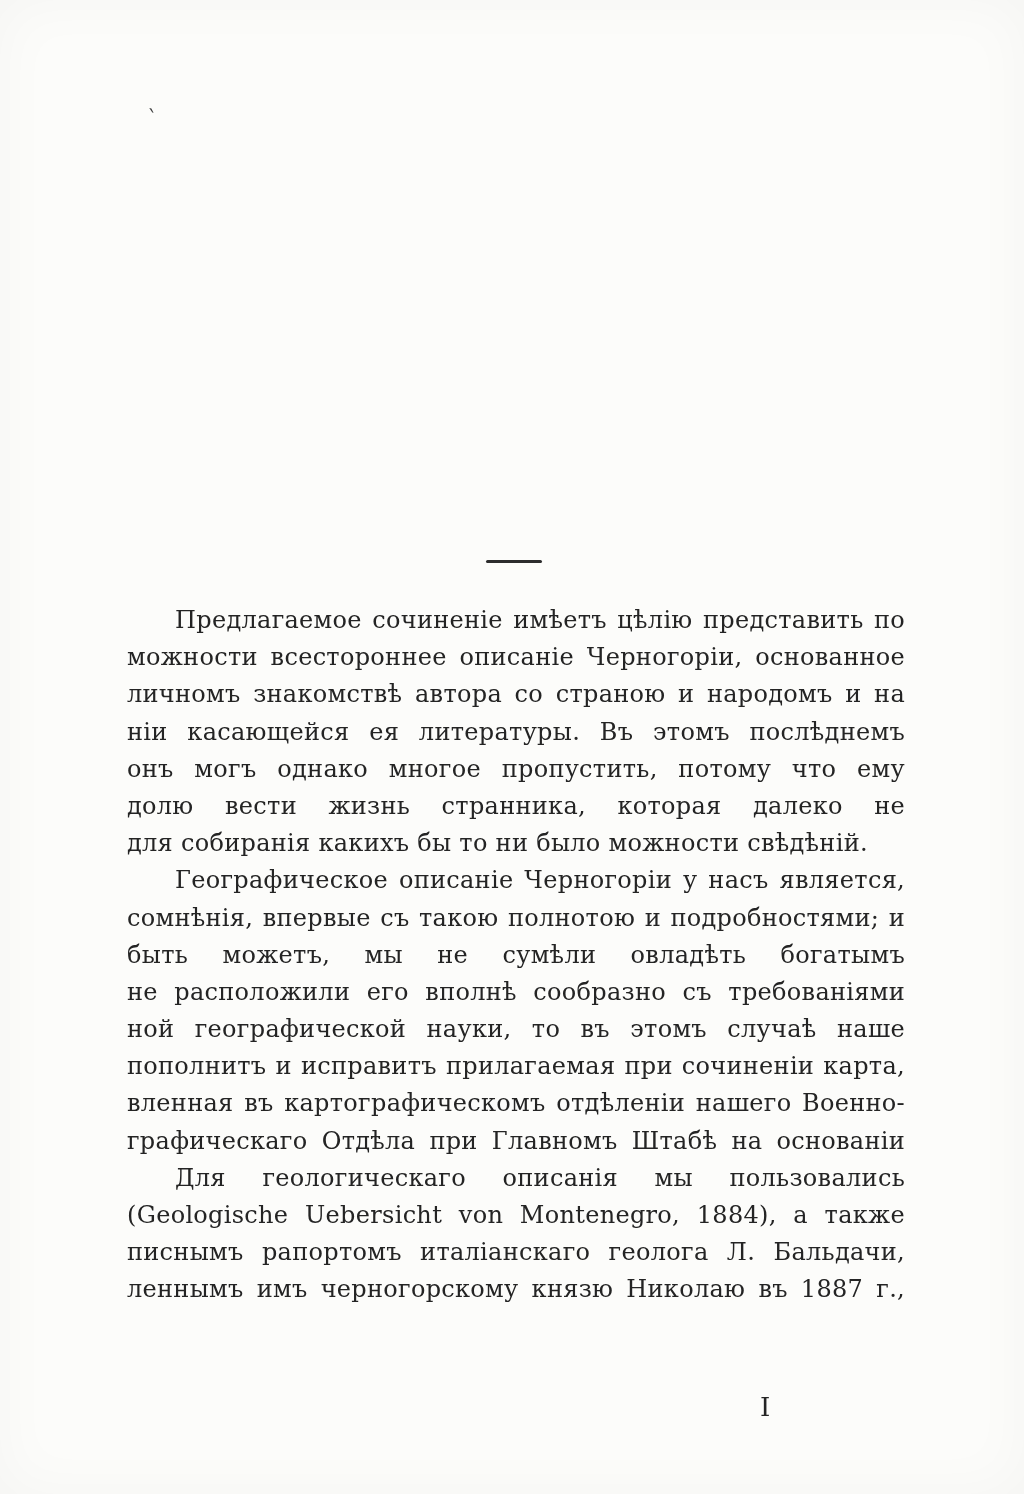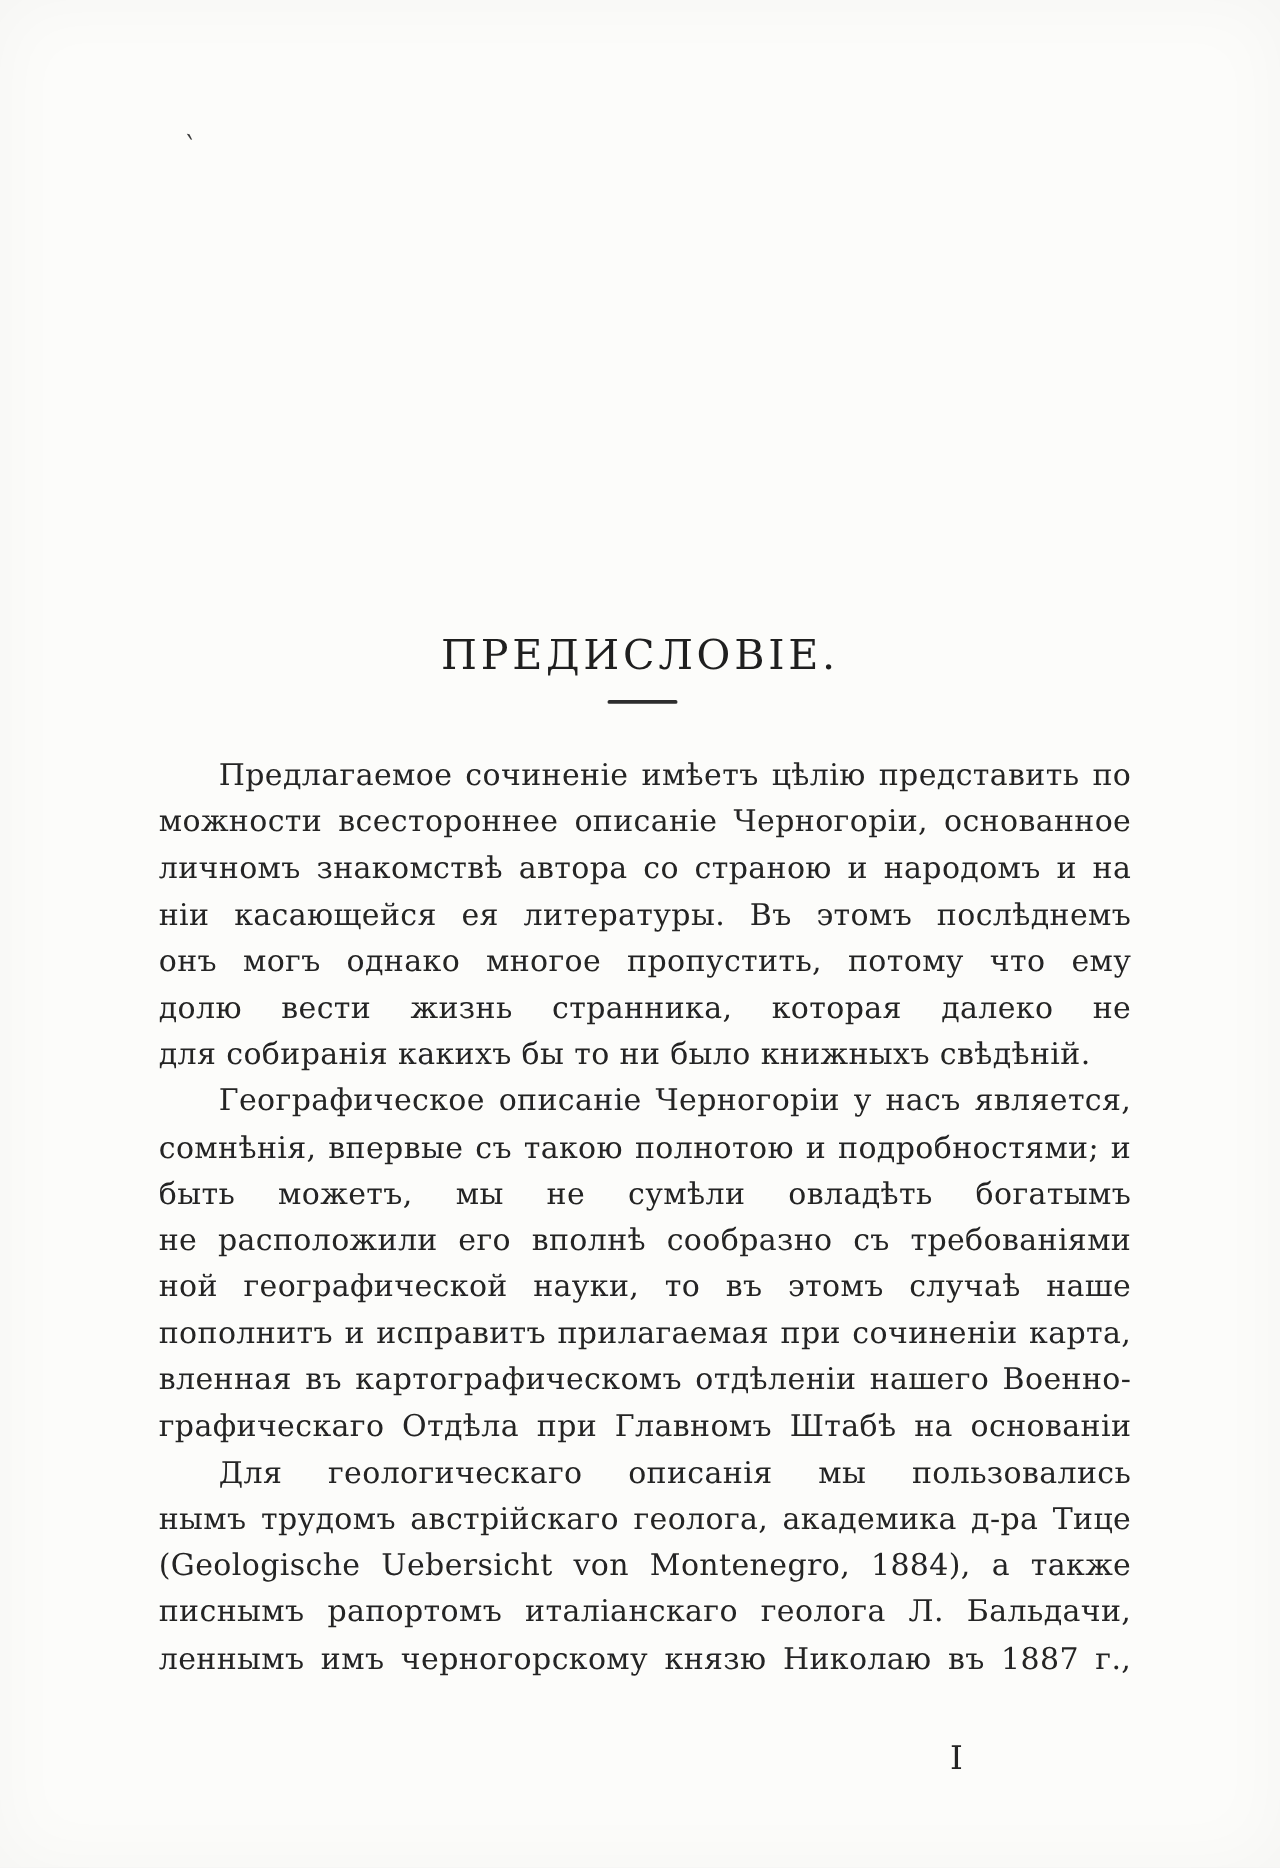--- a/index.html
+++ b/index.html
@@ -77,42 +77,40 @@
     color: #242424;
   }
 </style>
 </head>
 <body>
 
 <div class="page">
 
   <span class="speck">`</span>
 
-  <h1 class="title">ПРЕДИСЛОВІЕ.</h1>
 
   <div class="title-rule"></div>
 
   <div class="text-block" id="text-block">
       <div class="line first">Предлагаемое сочиненіе имѣетъ цѣлію представить по воз-</div>
       <div class="line">можности всестороннее описаніе Черногоріи, основанное на</div>
       <div class="line">личномъ знакомствѣ автора со страною и народомъ и на изуче-</div>
       <div class="line">ніи касающейся ея литературы. Въ этомъ послѣднемъ отношеніи</div>
       <div class="line">онъ могъ однако многое пропустить, потому что ему выпало на</div>
       <div class="line">долю вести жизнь странника, которая далеко не благопріятна</div>
-      <div class="line last">для собиранія какихъ бы то ни было книжныхъ свѣдѣній.</div>
+      <div class="line last">для собиранія какихъ бы то ни было можности свѣдѣній.</div>
       <div class="line first">Географическое описаніе Черногоріи у насъ является, безъ</div>
       <div class="line">сомнѣнія, впервые съ такою полнотою и подробностями; и если,</div>
       <div class="line">быть можетъ, мы не сумѣли овладѣть богатымъ матеріаломъ,</div>
       <div class="line">не расположили его вполнѣ сообразно съ требованіями современ-</div>
       <div class="line">ной географической науки, то въ этомъ случаѣ наше описаніе</div>
       <div class="line">пополнитъ и исправитъ прилагаемая при сочиненіи карта, соста-</div>
       <div class="line">вленная въ картографическомъ отдѣленіи нашего Военно-топо-</div>
       <div class="line">графическаго Отдѣла при Главномъ Штабѣ на основаніи съемокъ</div>
       <div class="line first">Для геологическаго описанія мы пользовались прекрас-</div>
-      <div class="line">нымъ трудомъ австрійскаго геолога, академика д-ра Тице</div>
       <div class="line">(Geologische Uebersicht von Montenegro, 1884), а также руко-</div>
       <div class="line">писнымъ рапортомъ италіанскаго геолога Л. Бальдачи, представ-</div>
       <div class="line last">леннымъ имъ черногорскому князю Николаю въ 1887 г., но</div>
     </div>
 
   <div class="page-number">I</div>
 
 </div>
 
 </body></html>

